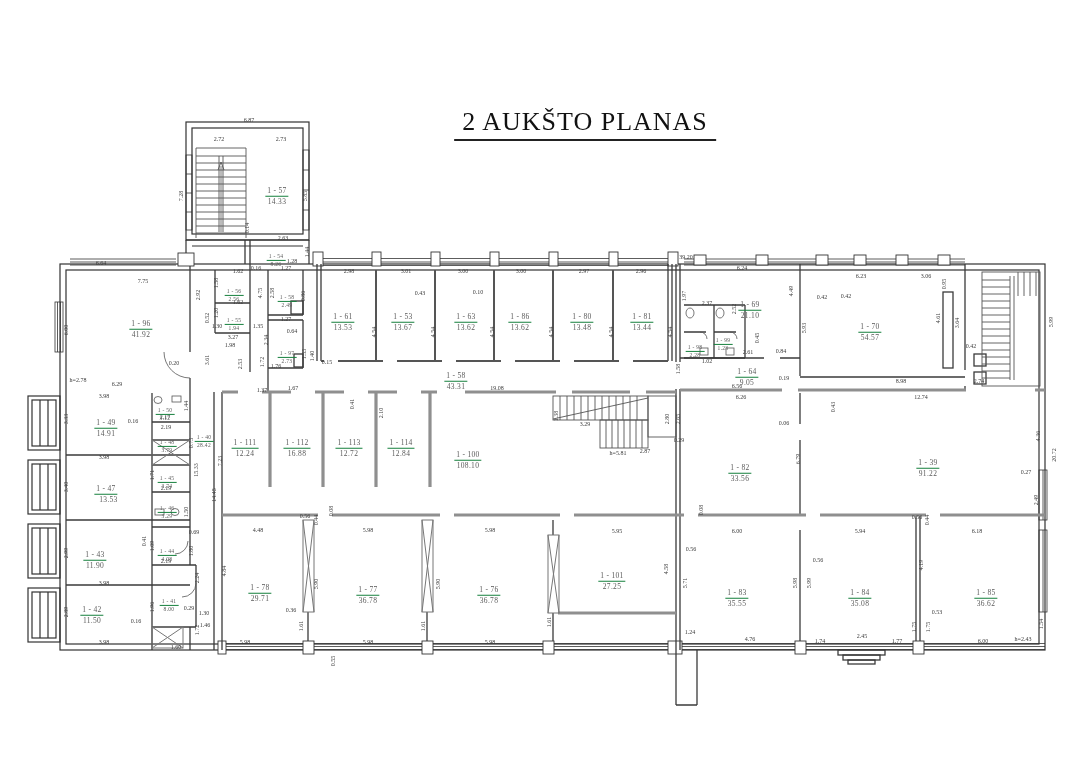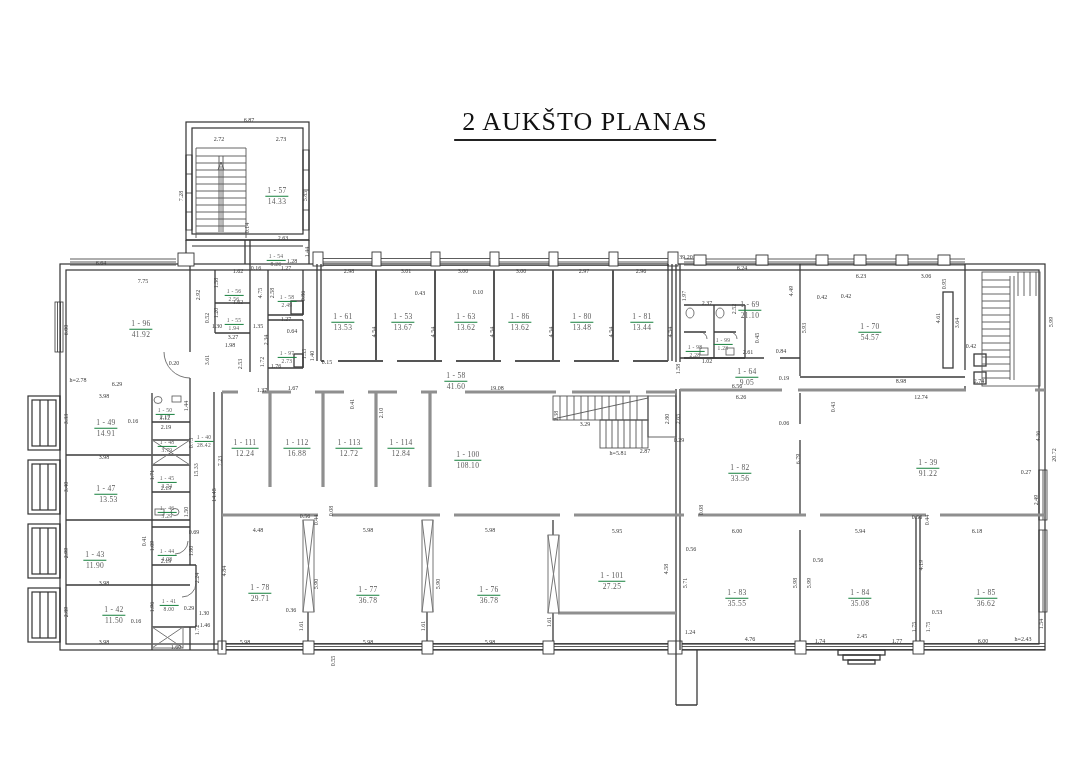--- a/index.html
+++ b/index.html
@@ -240,21 +240,21 @@
       <div class="room" style="left: 582px; top: 312px;">
         <span class="rn">1 - 80</span>
         <span class="ra">13.48</span>
       </div>
       <div class="room" style="left: 642px; top: 312px;">
         <span class="rn">1 - 81</span>
         <span class="ra">13.44</span>
       </div>
       <div class="room" style="left: 456px; top: 371px;">
         <span class="rn">1 - 58</span>
-        <span class="ra">41.60</span>
+        <span class="ra">43.31</span>
       </div>
       <div class="room" style="left: 750px; top: 300px;">
         <span class="rn">1 - 69</span>
         <span class="ra">21.10</span>
       </div>
       <div class="room sm" style="left: 695px; top: 341px;">
         <span class="rn">1 - 98</span>
         <span class="ra">2.28</span>
       </div>
       <div class="room sm" style="left: 723px; top: 334px;">
@@ -298,21 +298,21 @@
         <span class="ra">3.29</span>
       </div>
       <div class="room" style="left: 95px; top: 550px;">
         <span class="rn">1 - 43</span>
         <span class="ra">11.90</span>
       </div>
       <div class="room sm" style="left: 167px; top: 545px;">
         <span class="rn">1 - 44</span>
         <span class="ra">4.08</span>
       </div>
-      <div class="room" style="left: 114px; top: 605px;">
+      <div class="room" style="left: 92px; top: 605px;">
         <span class="rn">1 - 42</span>
         <span class="ra">11.50</span>
       </div>
       <div class="room sm" style="left: 169px; top: 595px;">
         <span class="rn">1 - 41</span>
         <span class="ra">8.00</span>
       </div>
       <div class="room" style="left: 245px; top: 438px;">
         <span class="rn">1 - 111</span>
         <span class="ra">12.24</span>

